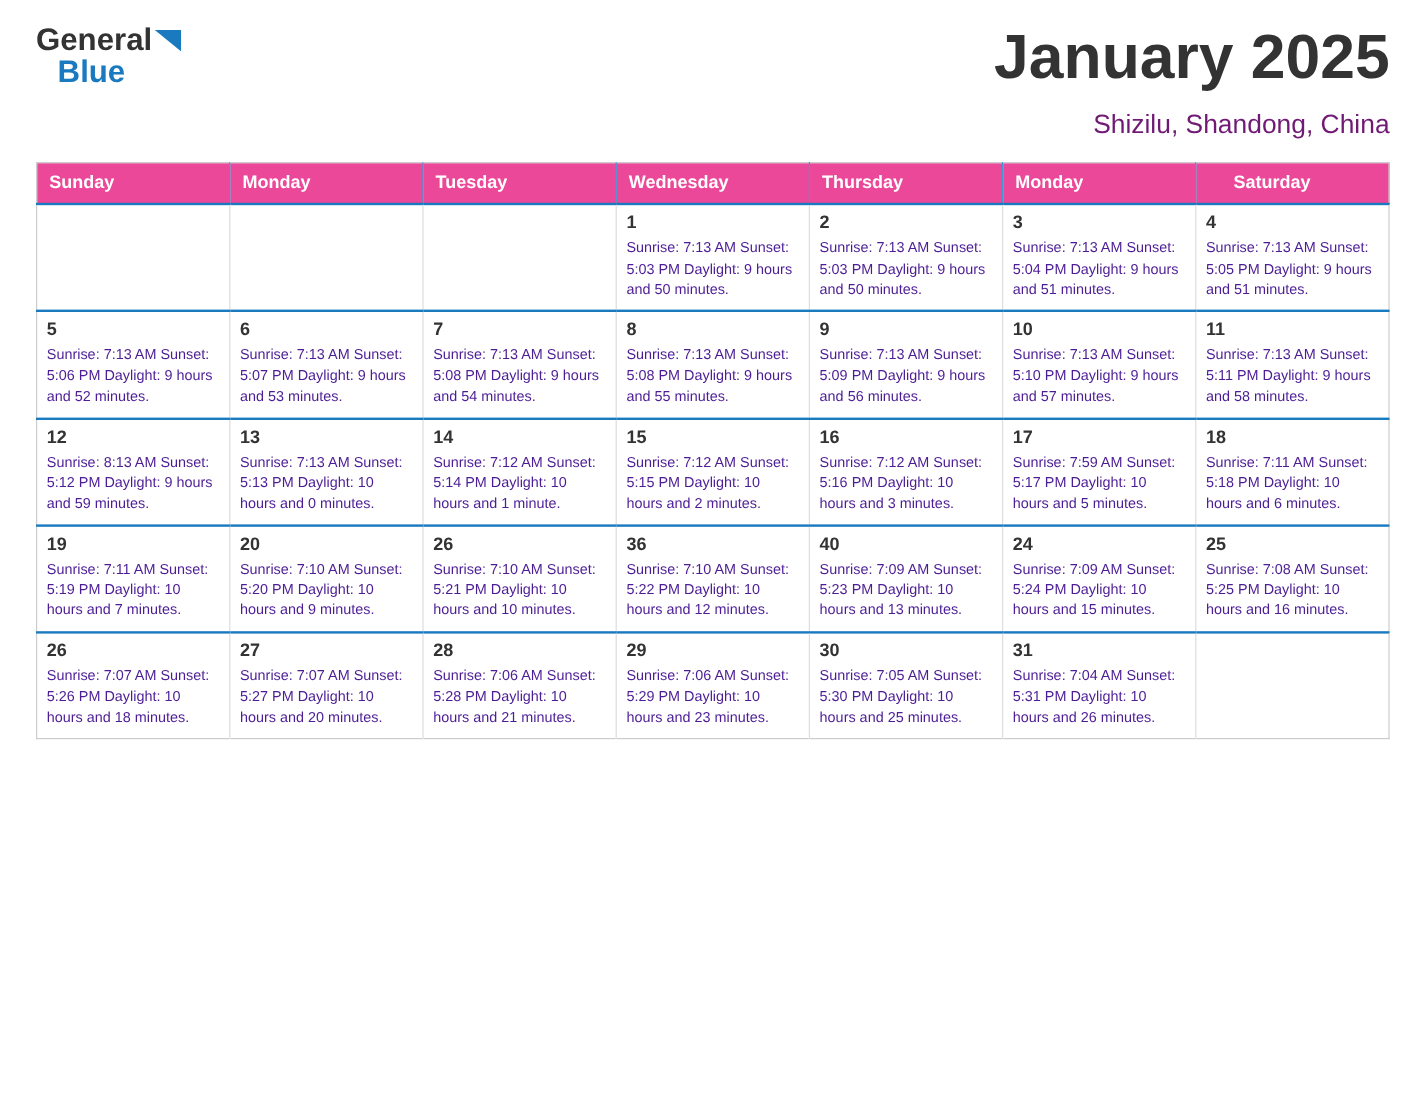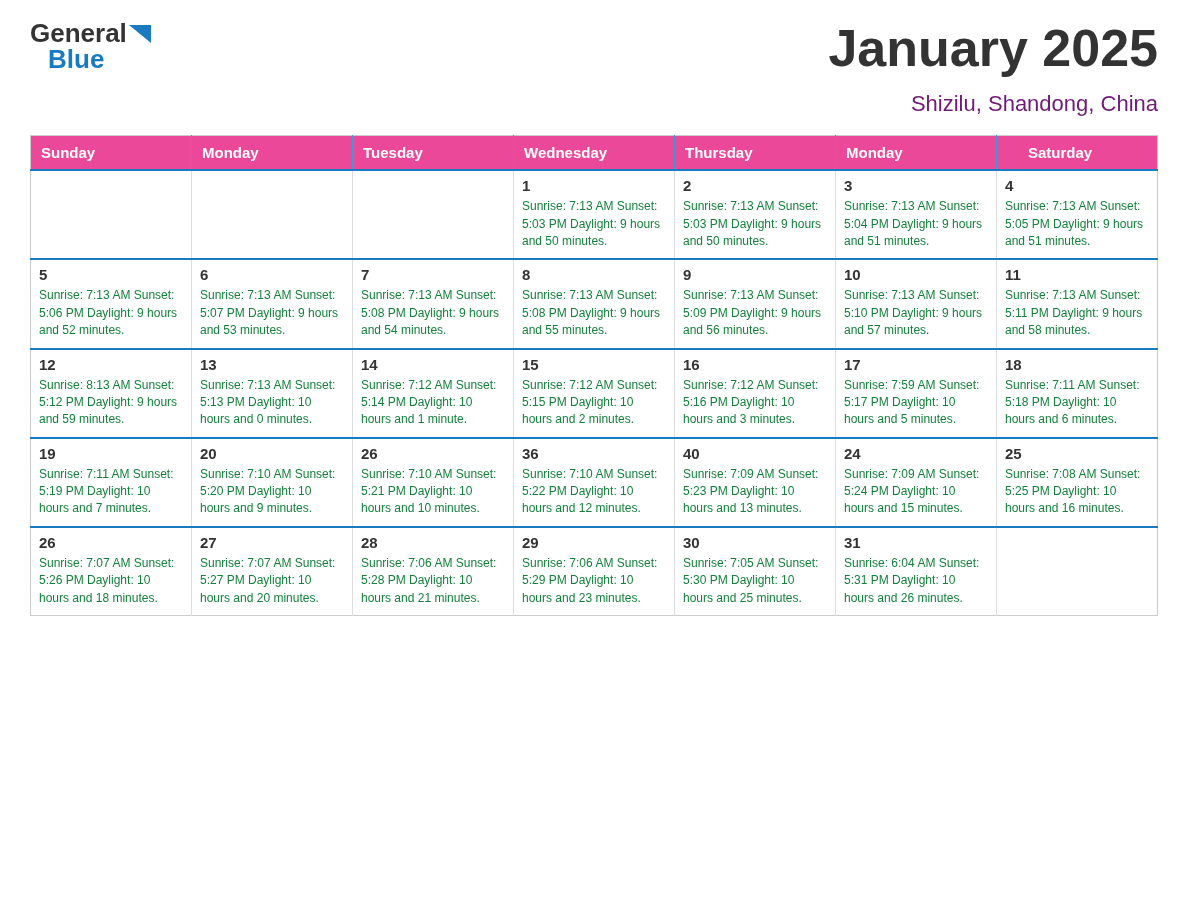--- a/index.html
+++ b/index.html
@@ -86,21 +86,21 @@
       border-right: none;
     }
     .day-num {
       font-size: 15px;
       font-weight: bold;
       margin-bottom: 4px;
       display: block;
     }
     .day-info {
       font-size: 12px;
-      color: #15803d;
+      color: #4c1d95;
       line-height: 1.45;
     }
   </style>
 </head>
 <body>
 
 <div class="header">
   <div class="logo">
     <div class="logo-row">
       <span class="logo-general">General</span>
@@ -318,20 +318,20 @@
 Daylight: 10 hours and 23 minutes.</div>
         </td>
         <td>
           <span class="day-num">30</span>
           <div class="day-info">Sunrise: 7:05 AM
 Sunset: 5:30 PM
 Daylight: 10 hours and 25 minutes.</div>
         </td>
         <td>
           <span class="day-num">31</span>
-          <div class="day-info">Sunrise: 6:04 AM
+          <div class="day-info">Sunrise: 7:04 AM
 Sunset: 5:31 PM
 Daylight: 10 hours and 26 minutes.</div>
         </td>
         <td></td>
       </tr>
     </tbody>
 </table>
 
 </body></html>

